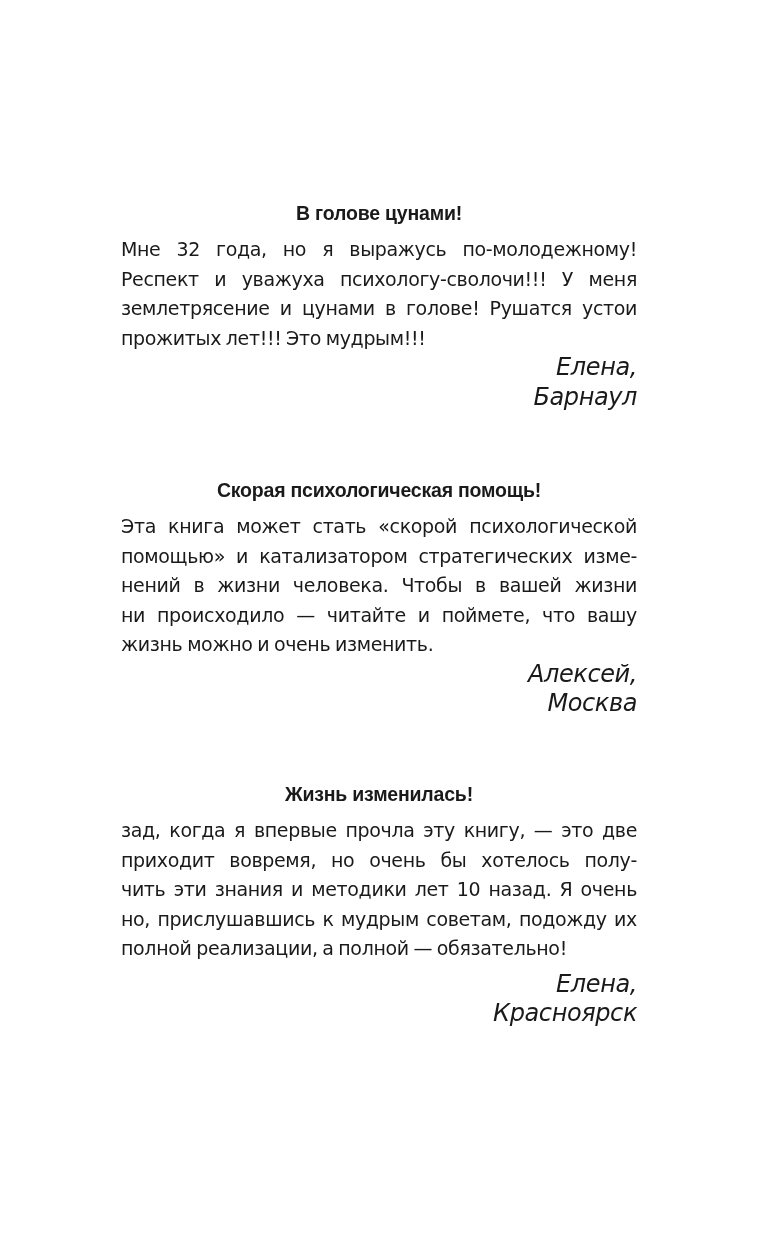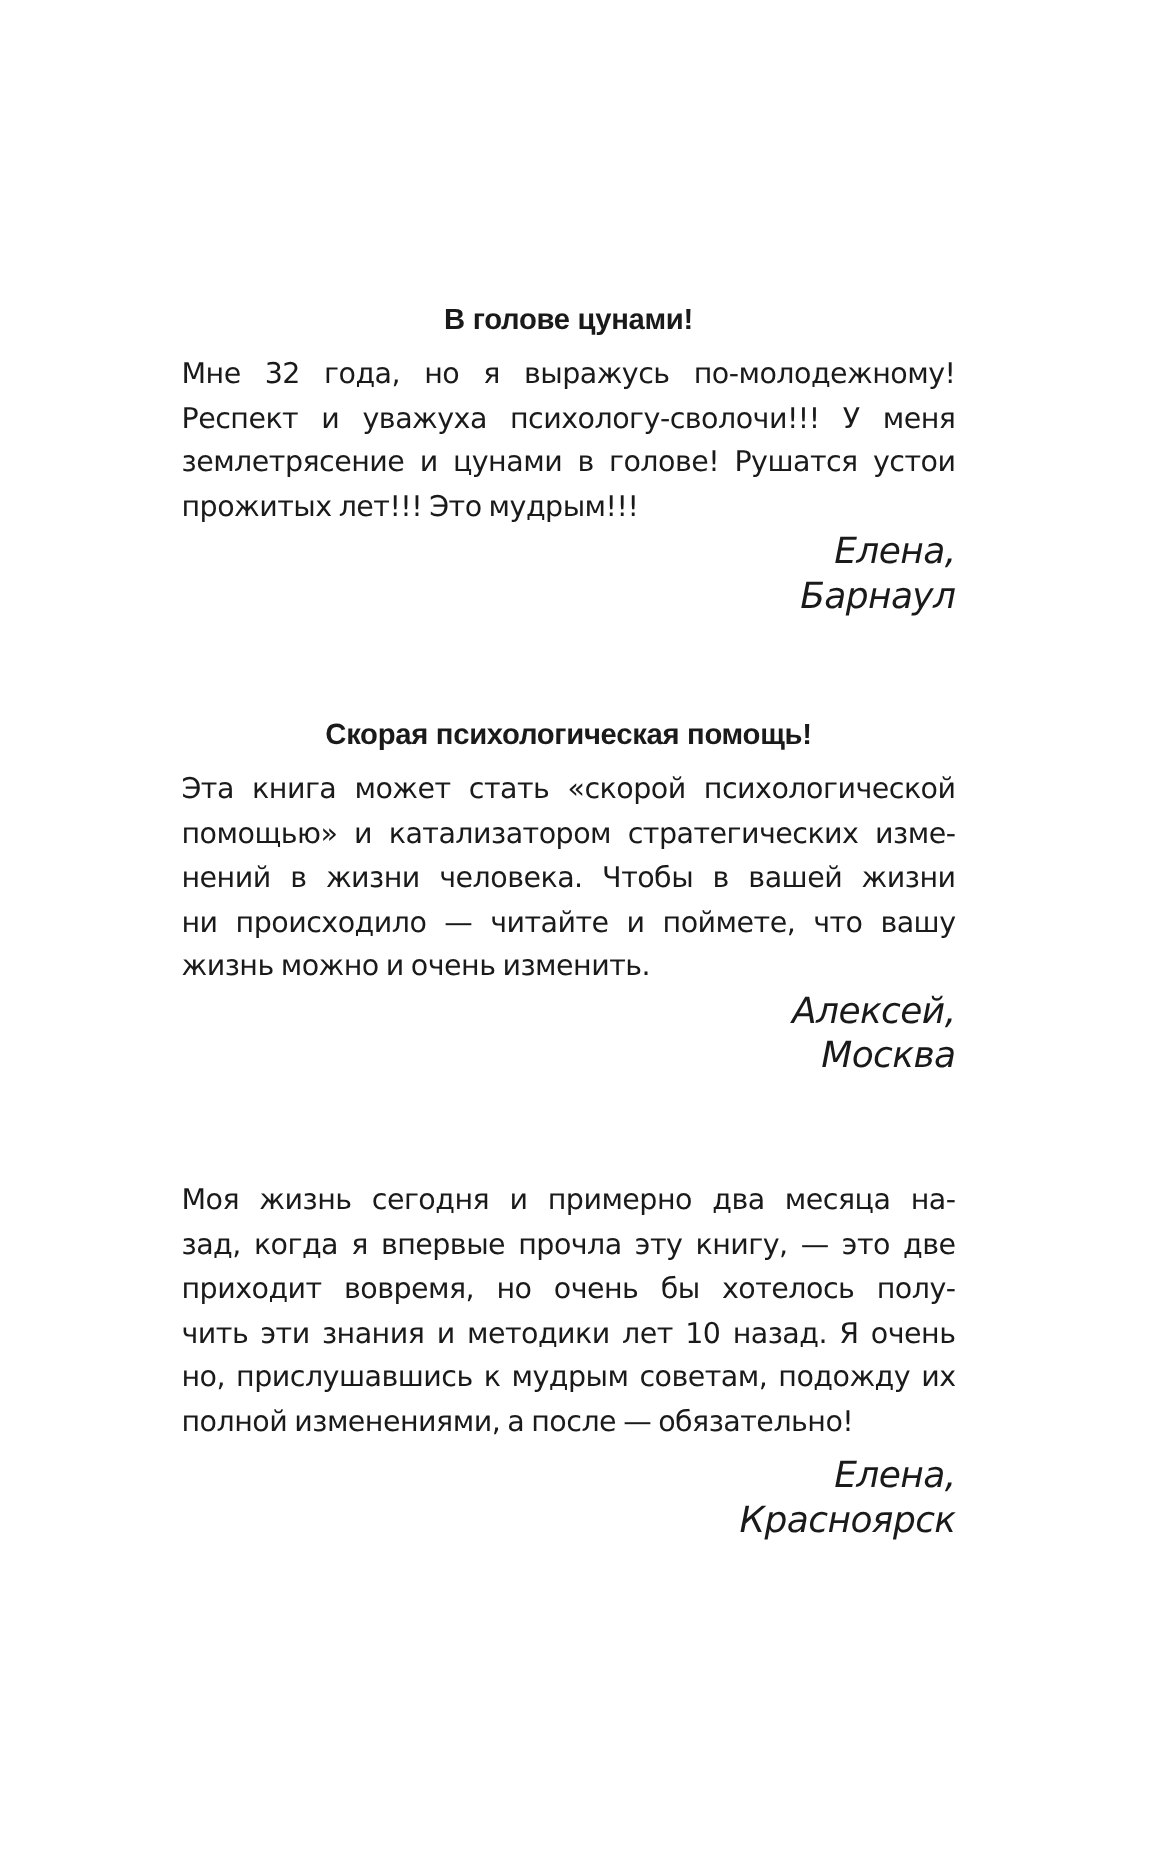--- a/index.html
+++ b/index.html
@@ -89,25 +89,25 @@
       <span class="line" style="text-align-last: justify; white-space: normal; overflow: hidden;">помощью» и катализатором стратегических изме-</span>
       <span class="line" style="text-align-last: justify; white-space: normal; overflow: hidden;">нений в жизни человека. Чтобы в вашей жизни</span>
       <span class="line" style="text-align-last: justify; white-space: normal; overflow: hidden;">ни происходило — читайте и поймете, что вашу</span>
       <span class="line last" style="white-space: normal; overflow: hidden;">жизнь можно и очень изменить.</span>
     </div>
     <div class="signature">Алексей,</div>
     <div class="signature">Москва</div>
   </div>
 
   <div class="review" style="top:779px;">
+    <h2 class="review-title">Жизнь изменилась!</h2>
     <div class="review-body" style="margin-top:7px;">
-      <span class="line" style="text-align-last: justify; white-space: normal; overflow: hidden;">Моя жизнь сегодня и примерно два месяца на-</span>
       <span class="line" style="text-align-last: justify; white-space: normal; overflow: hidden;">зад, когда я впервые прочла эту книгу, — это две</span>
       <span class="line" style="text-align-last: justify; white-space: normal; overflow: hidden;">приходит вовремя, но очень бы хотелось полу-</span>
       <span class="line" style="text-align-last: justify; white-space: normal; overflow: hidden;">чить эти знания и методики лет 10 назад. Я очень</span>
       <span class="line" style="text-align-last: justify; white-space: normal; overflow: hidden;">но, прислушавшись к мудрым советам, подожду их</span>
-      <span class="line last" style="white-space: normal; overflow: hidden;">полной изменениями, а после — обязательно!</span>
+      <span class="line last" style="white-space: normal; overflow: hidden;">полной реализации, а полной — обязательно!</span>
     </div>
     <div class="signature" style="margin-top:6px;">Елена,</div>
     <div class="signature">Красноярск</div>
   </div>
 
 </div>
 
 </body></html>

